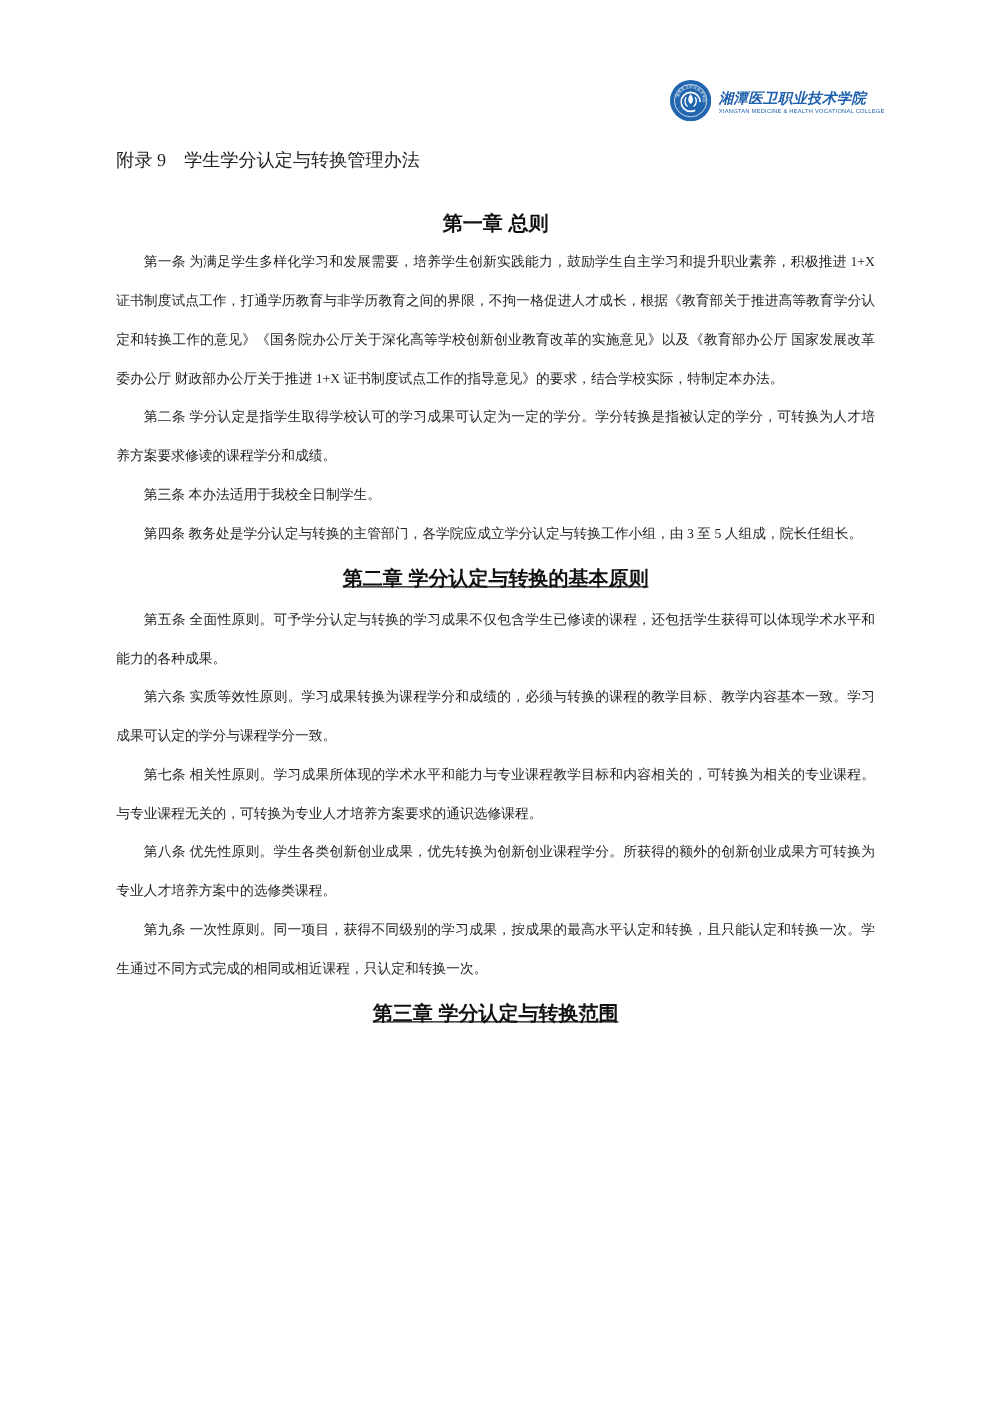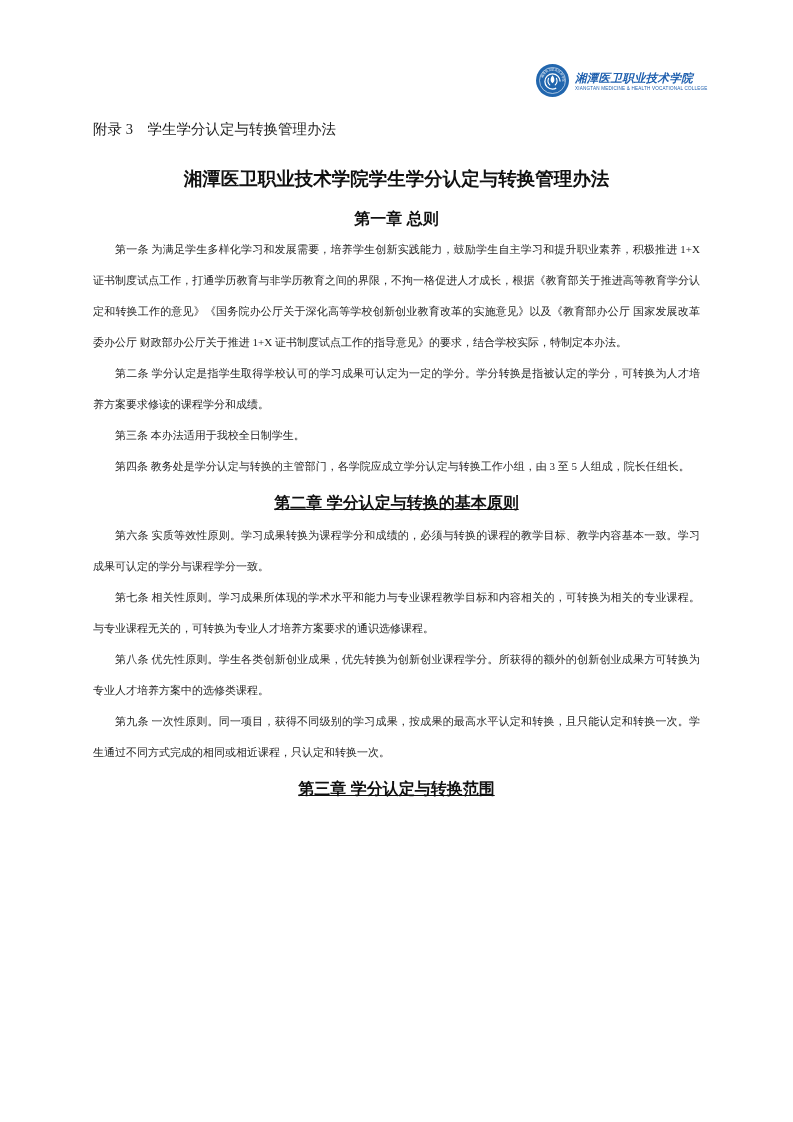--- a/index.html
+++ b/index.html
@@ -90,31 +90,31 @@
     <path d="M 12.6 14.2 C 11.6 16.4 12 19.2 13.8 20.9" fill="none" stroke="#ffffff" stroke-width="1.1" stroke-linecap="round"></path>
     <path d="M 20.4 14.2 C 21.4 16.4 21 19.2 19.2 20.9" fill="none" stroke="#ffffff" stroke-width="1.1" stroke-linecap="round"></path>
   </svg>
   <div class="logo-textblock">
     <div class="logo-cn">湘潭医卫职业技术学院</div>
     <div class="logo-en">XIANGTAN MEDICINE &amp; HEALTH VOCATIONAL COLLEGE</div>
   </div>
 
   <div class="content">
 
-    <div class="appendix-line">附录 3　学生学分认定与转换管理办法</div>
+    <div class="appendix-line">附录 9　学生学分认定与转换管理办法</div>
 
-    <div class="doc-title">湘潭医卫职业技术学院学生学分认定与转换管理办法</div>
 
     <div class="chapter-heading after-title">第一章 总则</div>
     <p class="body-para">第一条 为满足学生多样化学习和发展需要，培养学生创新实践能力，鼓励学生自主学习和提升职业素养，积极推进 1+X 证书制度试点工作，打通学历教育与非学历教育之间的界限，不拘一格促进人才成长，根据《教育部关于推进高等教育学分认定和转换工作的意见》《国务院办公厅关于深化高等学校创新创业教育改革的实施意见》以及《教育部办公厅 国家发展改革委办公厅 财政部办公厅关于推进 1+X 证书制度试点工作的指导意见》的要求，结合学校实际，特制定本办法。</p>
     <p class="body-para">第二条 学分认定是指学生取得学校认可的学习成果可认定为一定的学分。学分转换是指被认定的学分，可转换为人才培养方案要求修读的课程学分和成绩。</p>
     <p class="body-para">第三条 本办法适用于我校全日制学生。</p>
     <p class="body-para">第四条 教务处是学分认定与转换的主管部门，各学院应成立学分认定与转换工作小组，由 3 至 5 人组成，院长任组长。</p>
 
     <div class="chapter-heading mid-doc">第二章 学分认定与转换的基本原则</div>
+    <p class="body-para">第五条 全面性原则。可予学分认定与转换的学习成果不仅包含学生已修读的课程，还包括学生获得可以体现学术水平和能力的各种成果。</p>
     <p class="body-para">第六条 实质等效性原则。学习成果转换为课程学分和成绩的，必须与转换的课程的教学目标、教学内容基本一致。学习成果可认定的学分与课程学分一致。</p>
     <p class="body-para">第七条 相关性原则。学习成果所体现的学术水平和能力与专业课程教学目标和内容相关的，可转换为相关的专业课程。与专业课程无关的，可转换为专业人才培养方案要求的通识选修课程。</p>
     <p class="body-para">第八条 优先性原则。学生各类创新创业成果，优先转换为创新创业课程学分。所获得的额外的创新创业成果方可转换为专业人才培养方案中的选修类课程。</p>
     <p class="body-para">第九条 一次性原则。同一项目，获得不同级别的学习成果，按成果的最高水平认定和转换，且只能认定和转换一次。学生通过不同方式完成的相同或相近课程，只认定和转换一次。</p>
 
     <div class="chapter-heading mid-doc">第三章 学分认定与转换范围</div>
 
   </div>
 </div>
 

